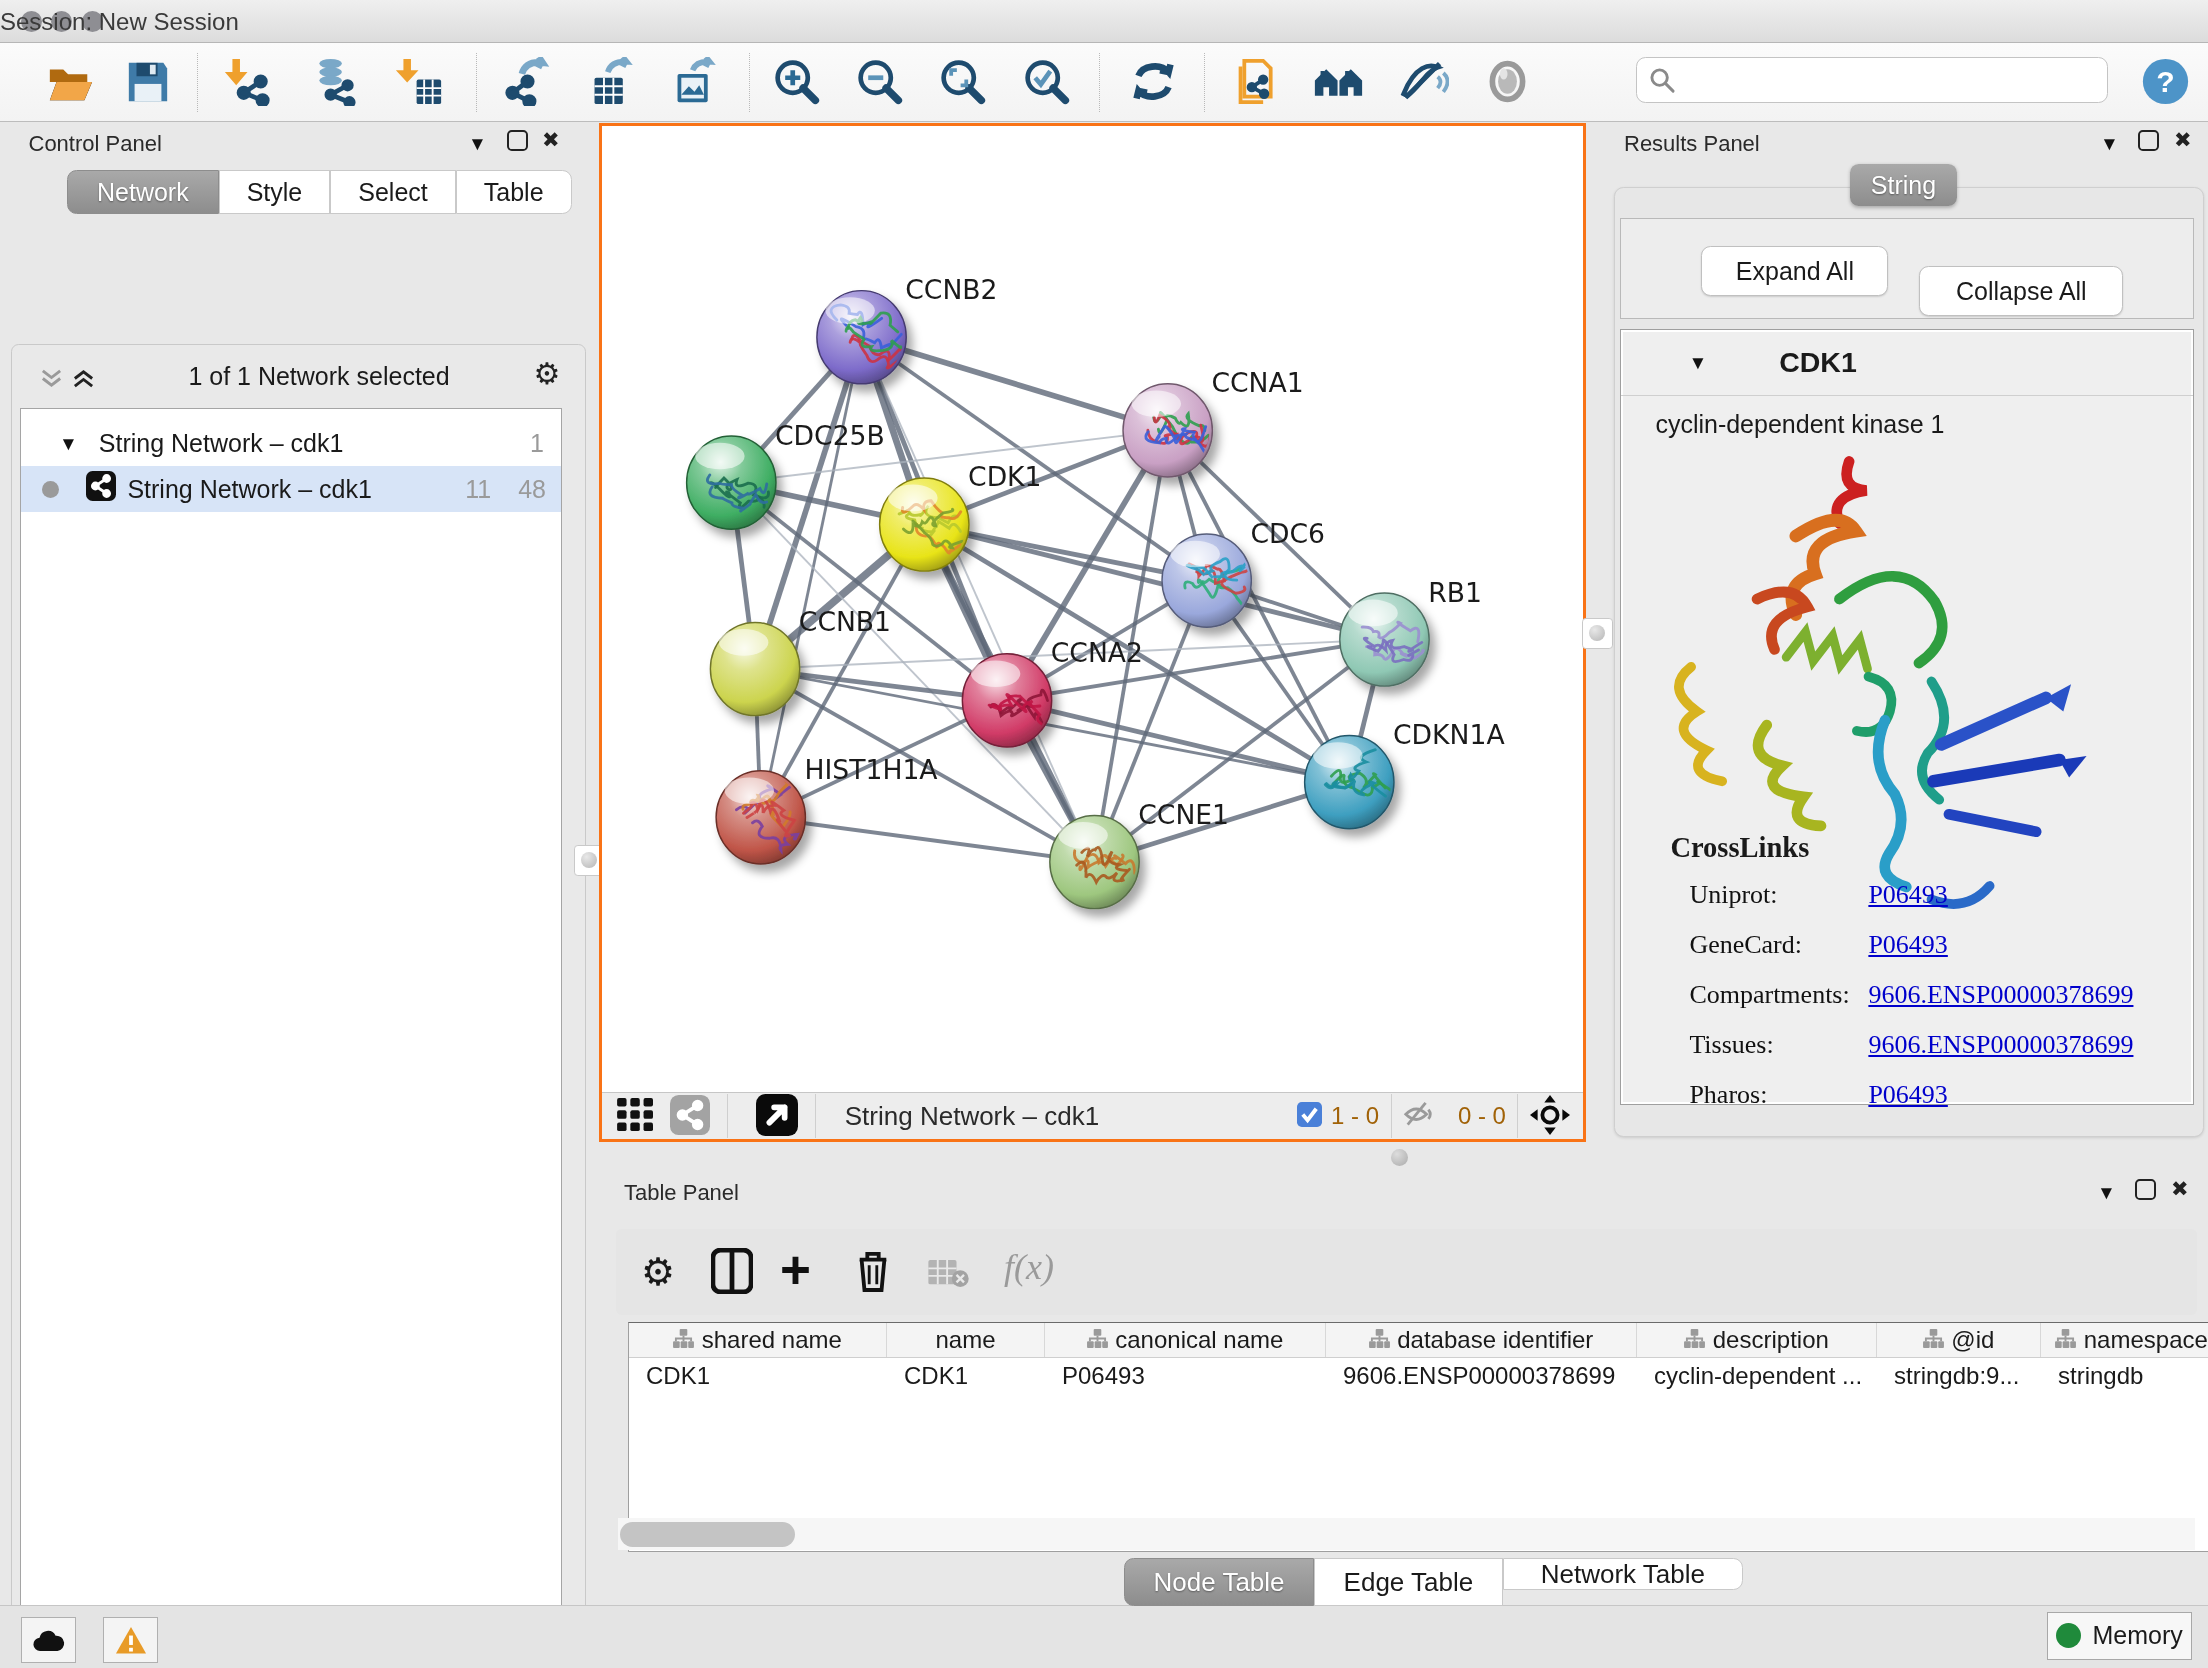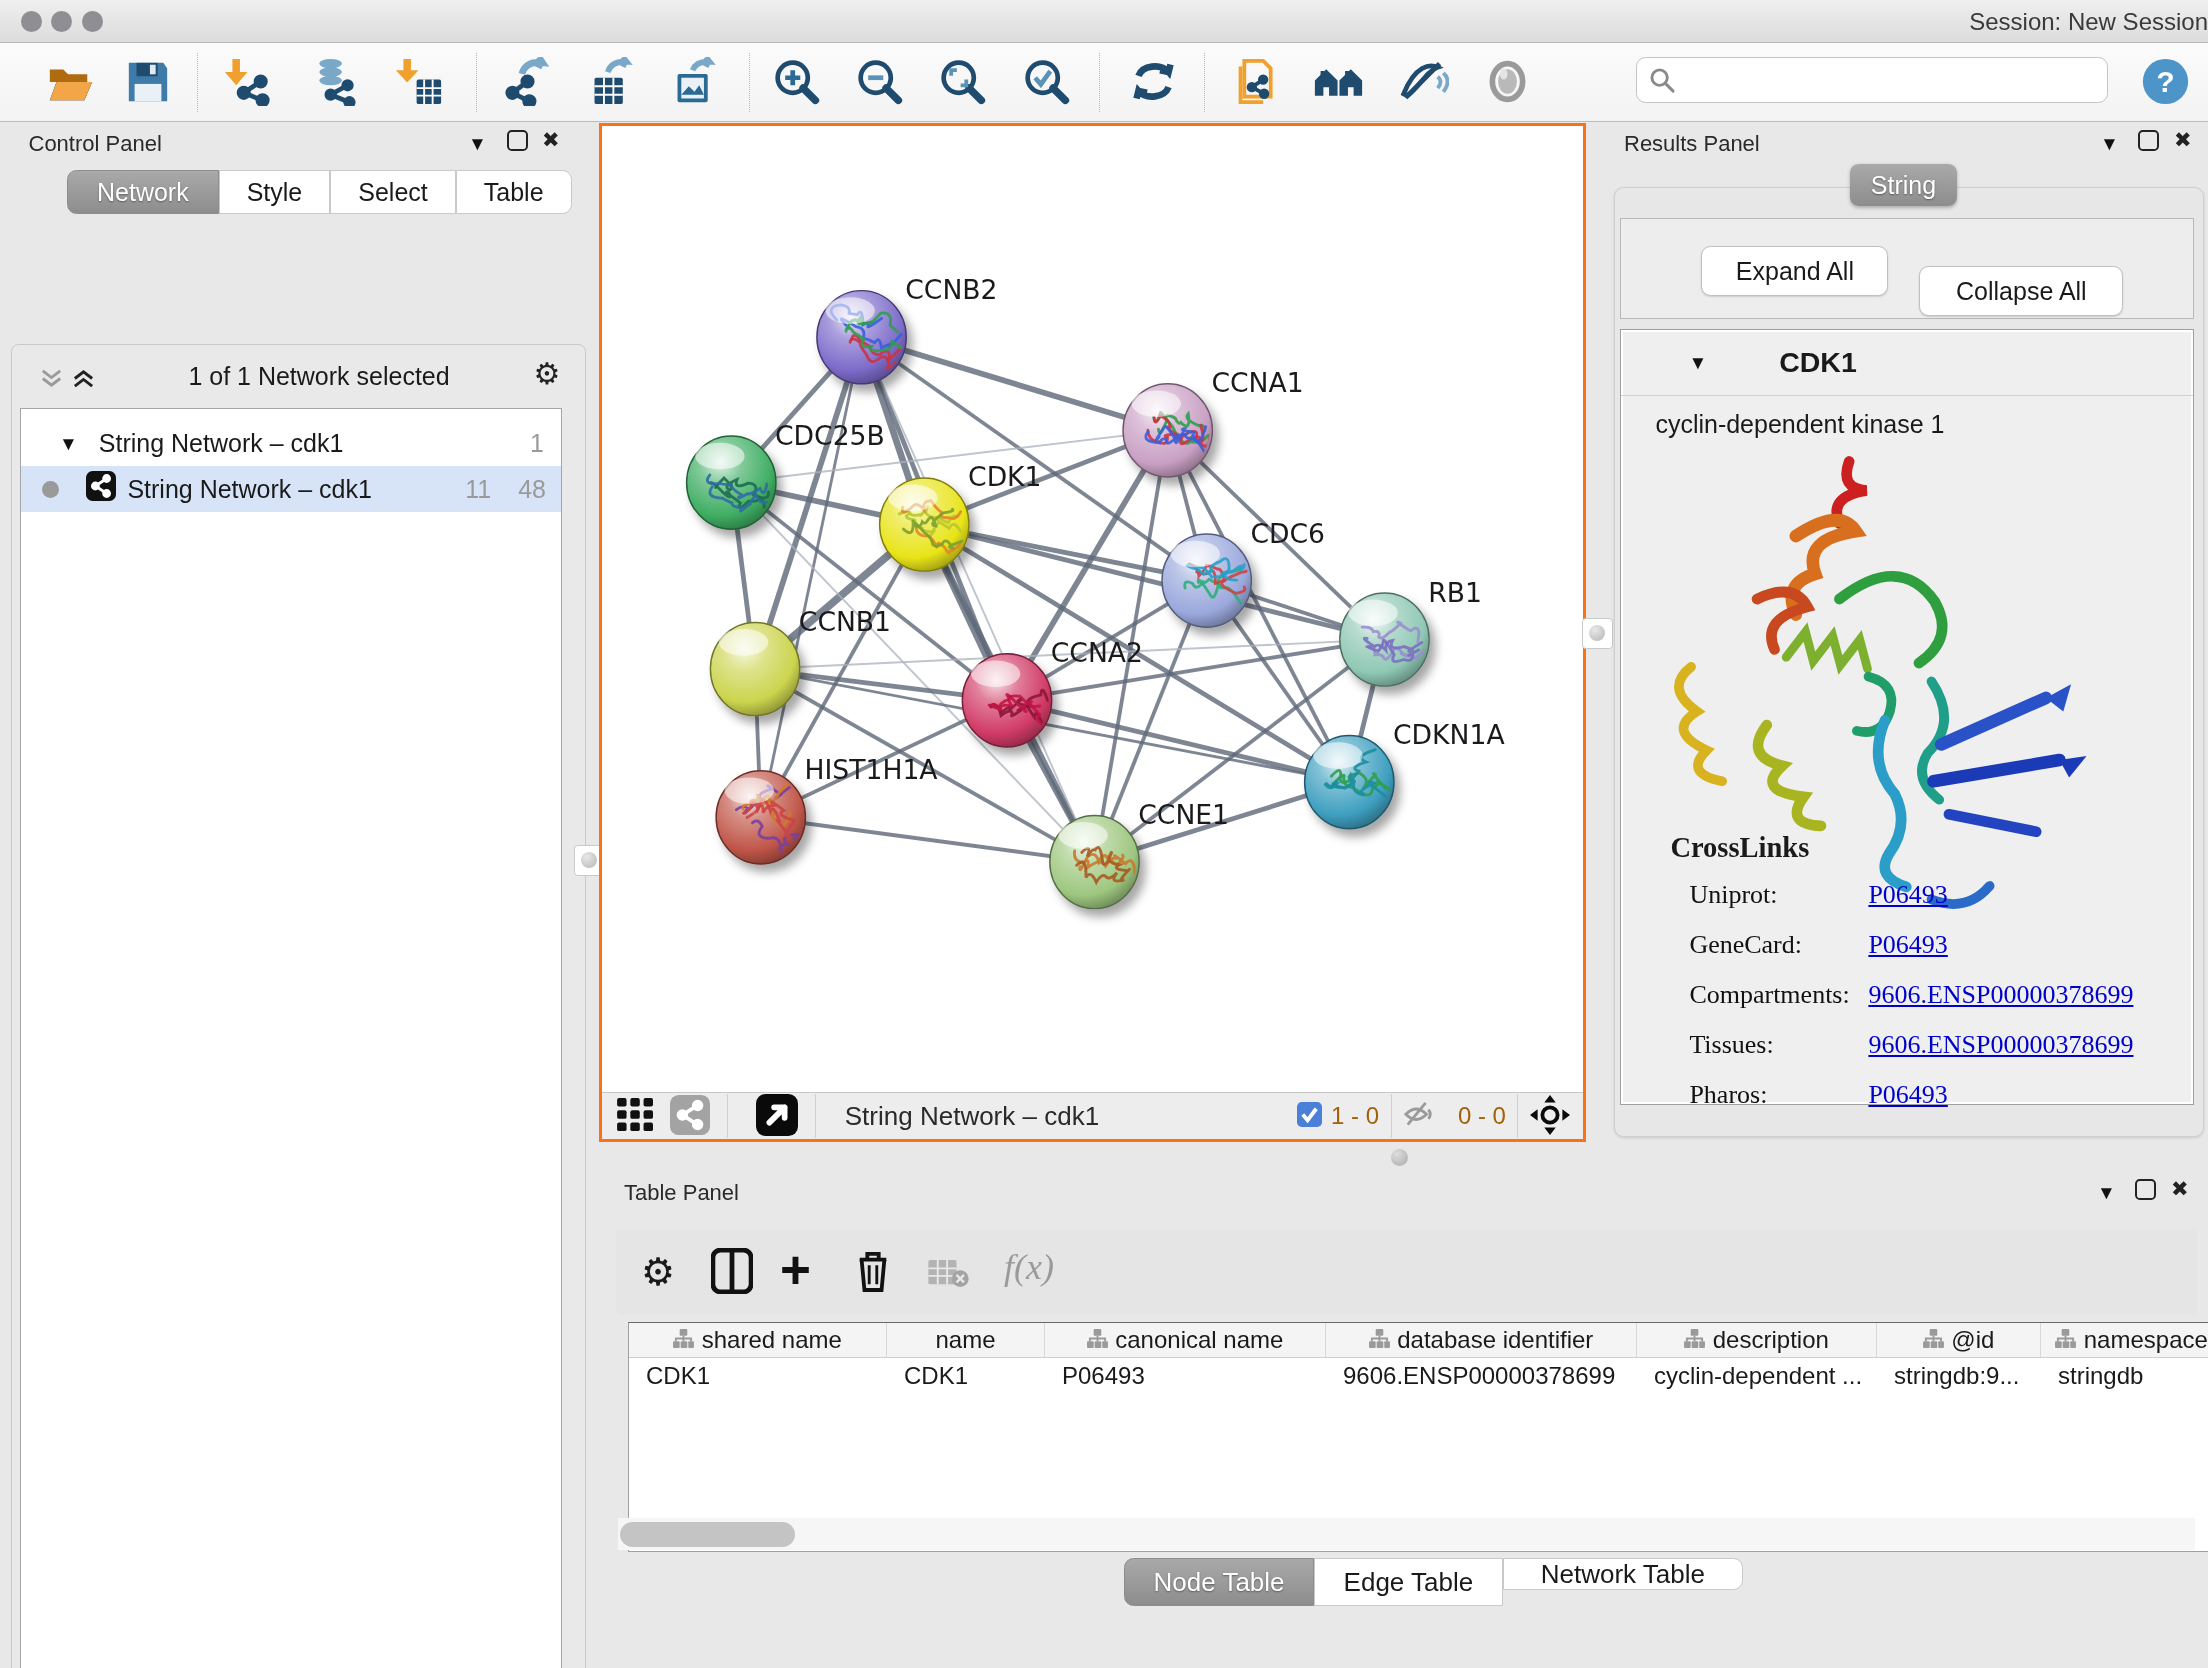--- a/index.html
+++ b/index.html
@@ -6,21 +6,21 @@
   body{width:2208px;height:1668px;overflow:hidden;background:#e8e8e8;
        font-family:"Liberation Sans","DejaVu Sans",sans-serif;color:#1a1a1a;
        -webkit-font-smoothing:antialiased;}
   .abs{position:absolute;}
   #window{position:relative;width:2208px;height:1668px;background:#e8e8e8;}
 
   
   #titlebar{left:0;top:0;width:2208px;height:42px;
     background:linear-gradient(#efefef,#dcdcdc);border-bottom:1px solid #b6b6b6;}
   .traffic{width:21px;height:21px;border-radius:50%;background:#8e8e93;top:10.5px;}
-  #win-title{width:100%;text-align:right;top:7.6px;font-size:24px;color:#3a3a3a;}
+  #win-title{width:100%;text-align:left;top:7.6px;font-size:24px;color:#3a3a3a;}
 
   
   #toolbar{left:0;top:43px;width:2208px;height:78px;background:linear-gradient(#fbfbfb,#f3f3f3);
     border-bottom:1px solid #bcbcbc;}
   .tb-icon{top:13.3px;width:51px;height:51px;display:flex;align-items:center;justify-content:center;cursor:pointer;}
   .tb-sep{top:9.5px;width:0;height:59px;border-left:1.9px dotted #b9b9b9;}
   #search-wrap{left:1636px;top:14.3px;width:472px;height:46px;}
   #search-input{width:100%;height:100%;box-sizing:border-box;border:1.9px solid #c4c4c4;border-radius:9.5px;
     background:#fff;padding-left:46px;font-size:23px;outline:none;}
   #search-glyph{left:13.3px;top:9.5px;}
@@ -884,15 +884,33 @@
   <div id="tp-hscroll" class="abs">
     <div id="tp-thumb" class="abs"></div>
   </div>
 
   <div class="abs" id="tp-tabs" style="left:1124px;top:1558px;display:flex;z-index:2;">
       <div class="tab selected" style="padding: 0px 28.5px; height: 48px; font-size: 26px; border-radius: 9.5px 0px 0px 9.5px;">Node Table</div>
       <div class="tab" style="padding: 0px 28.5px; height: 48px; font-size: 26px;">Edge Table</div>
       <div class="tab" style="padding: 0px 37px; height: 32px; font-size: 26px; border-radius: 0px 9.5px 9.5px 0px;">Network Table</div>
     </div>
 
+  <div id="statusbar" class="abs">
+    <div class="sb-btn abs" style="left:21px;">
+      <svg width="34" height="25" viewBox="0 0 36 26">
+          <path d="M9 24 a7 7 0 0 1 -1-14 a9 9 0 0 1 17-2 a6.5 6.5 0 0 1 2 16z" fill="#111"></path>
+        </svg>
+    </div>
+    <div class="sb-btn abs" style="left:103px;">
+      <svg width="32" height="28.5" viewBox="0 0 34 30">
+          <path d="M17 1 L33 29 H1z" fill="#e89b28"></path>
+          <rect x="15" y="10" width="4" height="10" fill="#fff"></rect>
+          <rect x="15" y="23" width="4" height="4" fill="#fff"></rect>
+        </svg>
+    </div>
+    <div id="memory-btn" class="abs">
+      <span id="memory-dot" style="width: 25px; height: 25px; border-radius: 50%; display: inline-block; background: rgb(31, 138, 59);"></span>
+      <span>Memory</span>
+    </div>
+  </div>
 
 </div>
 
 
 </body></html>

